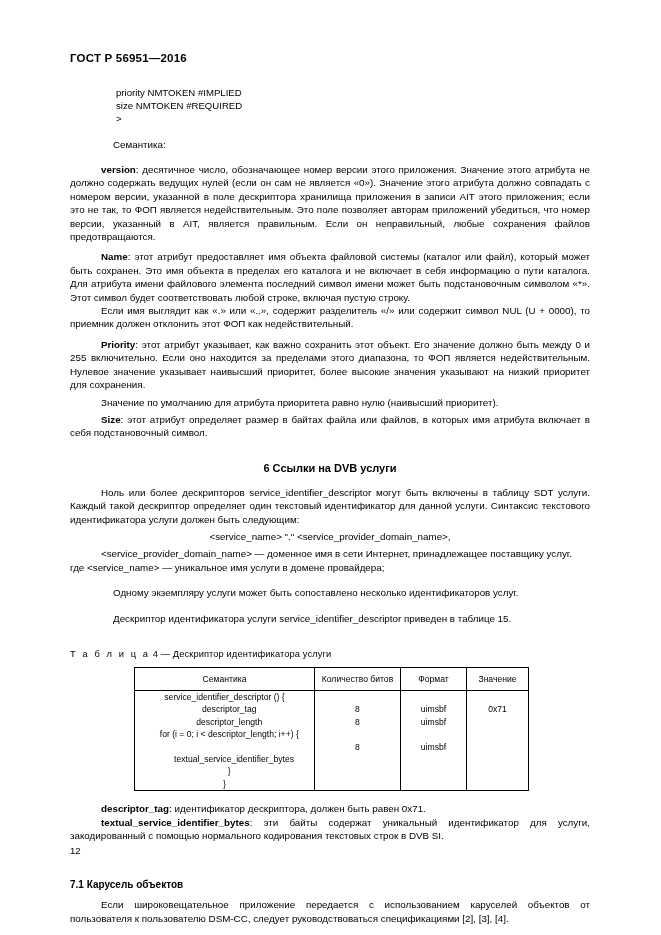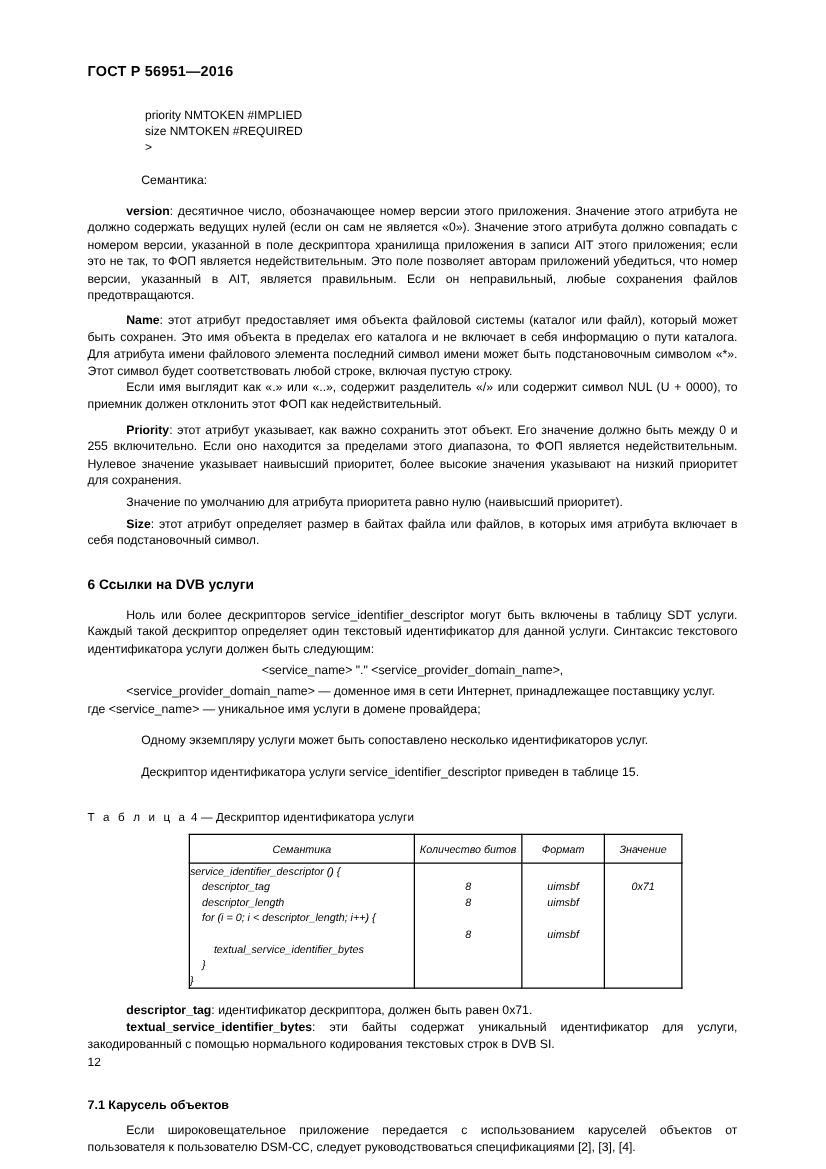--- a/index.html
+++ b/index.html
@@ -63,20 +63,21 @@
     text-indent: 31px;
     text-align: left;
   }
   .bold { font-weight: bold; }
   h2.section {
     font-size: 11px;
     font-weight: bold;
     margin: 0;
     padding: 0;
     line-height: 14px;
+    text-align: center;
   }
   h3.subsection {
     font-size: 10px;
     font-weight: bold;
     margin: 0;
     padding: 0;
     line-height: 13px;
   }
   .gap-xl { height: 21px; }
   .gap-l  { height: 15px; }
@@ -94,30 +95,30 @@
     line-height: 13px;
     margin: 0;
     letter-spacing: 0.1px;
   }
   .table-caption .spaced {
     letter-spacing: 2.1px;
   }
   table.gost {
     border-collapse: collapse;
     width: 394px;
-    margin: 6px 0 0 81px;
+    margin: 6px 0 0 64px;
     table-layout: fixed;
-    font-style: italic;
   }
   table.gost th, table.gost td {
     border: 1px solid #000000;
     font-size: 8.6px;
     font-weight: normal;
     padding: 0;
     vertical-align: top;
+    text-align: center;
   }
   table.gost th {
     text-align: center;
     height: 22px;
     vertical-align: middle;
     font-size: 8.6px;
   }
   td.sem {
     text-align: left;
     padding: 3px 0 3px 4px;

